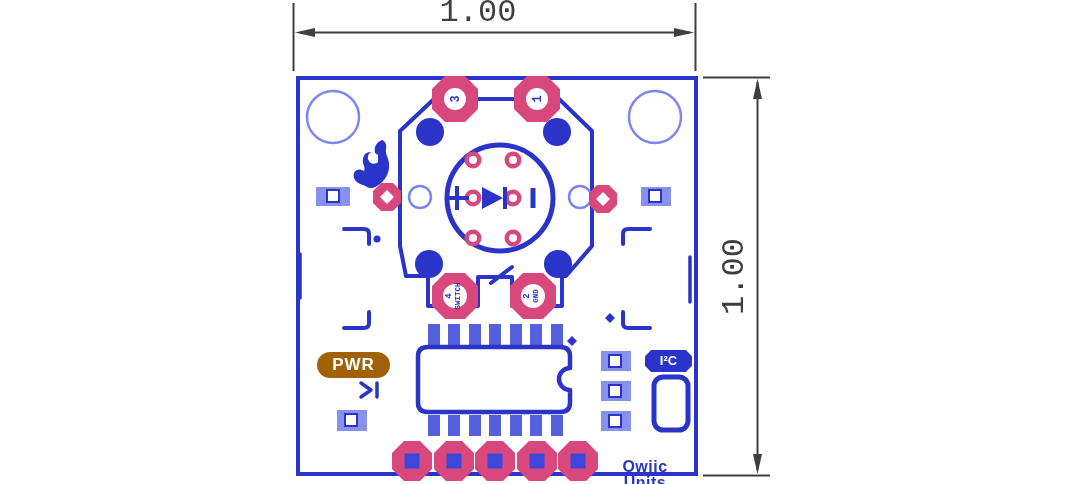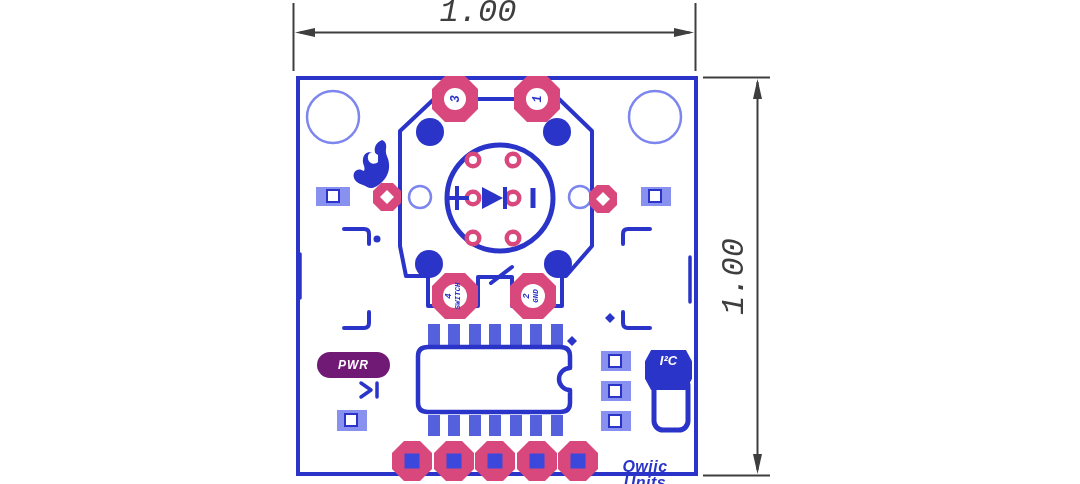--- a/index.html
+++ b/index.html
@@ -1,27 +1,27 @@
 <!DOCTYPE html>
 <html><head>
 <meta charset="utf-8">
 <style>
   html,body{margin:0;padding:0;background:#fff;}
   .canvas{position:relative;width:1080px;height:484px;background:#fff;overflow:hidden;
-          font-family:"Liberation Sans",sans-serif;font-style:italic;}
+          font-family:"Liberation Sans",sans-serif;}
   .canvas svg{position:absolute;left:0;top:0;}
   .dimtext{position:absolute;color:#3e3e3e;font-family:"Liberation Mono",monospace;
            text-align:center;white-space:nowrap;}
   .dim-top-value{left:398px;top:-6px;width:160px;font-size:32px;}
   .dim-units{left:345px;top:36px;width:320px;font-size:30px;}
   .dim-right-value{left:654px;top:258px;width:160px;font-size:32px;transform:rotate(-90deg);}
-  .pwr-pill{position:absolute;left:317px;top:352px;width:73px;height:26px;background:#701a75;
-            border-radius:13px;color:#fff;font-weight:bold;font-size:12px;line-height:26px;
+  .pwr-pill{position:absolute;left:317px;top:352px;width:73px;height:26px;background:#a16207;
+            border-radius:13px;color:#fff;font-weight:bold;font-size:17px;line-height:26px;
             text-align:center;letter-spacing:1px;}
-  .i2c-pill{position:absolute;left:645px;top:350px;width:47px;height:40px;background:#2a34c8;
+  .i2c-pill{position:absolute;left:645px;top:350px;width:47px;height:22px;background:#2a34c8;
             color:#fff;font-weight:bold;font-size:13px;line-height:21px;text-align:center;
             clip-path:polygon(13% 0,87% 0,100% 28%,100% 72%,87% 100%,13% 100%,0 72%,0 28%);}
   .board-name{position:absolute;left:595px;top:435px;width:100px;text-align:center;
               color:#2a34c8;font-weight:bold;font-size:16px;line-height:16px;letter-spacing:0.5px;margin-top:24px;}
   .padnum{font-family:"Liberation Mono",monospace;font-weight:bold;font-size:12px;fill:#2a34c8;}
   .padtiny{font-family:"Liberation Mono",monospace;font-weight:bold;fill:#2a34c8;}
 </style>
 </head>
 <body>
 

